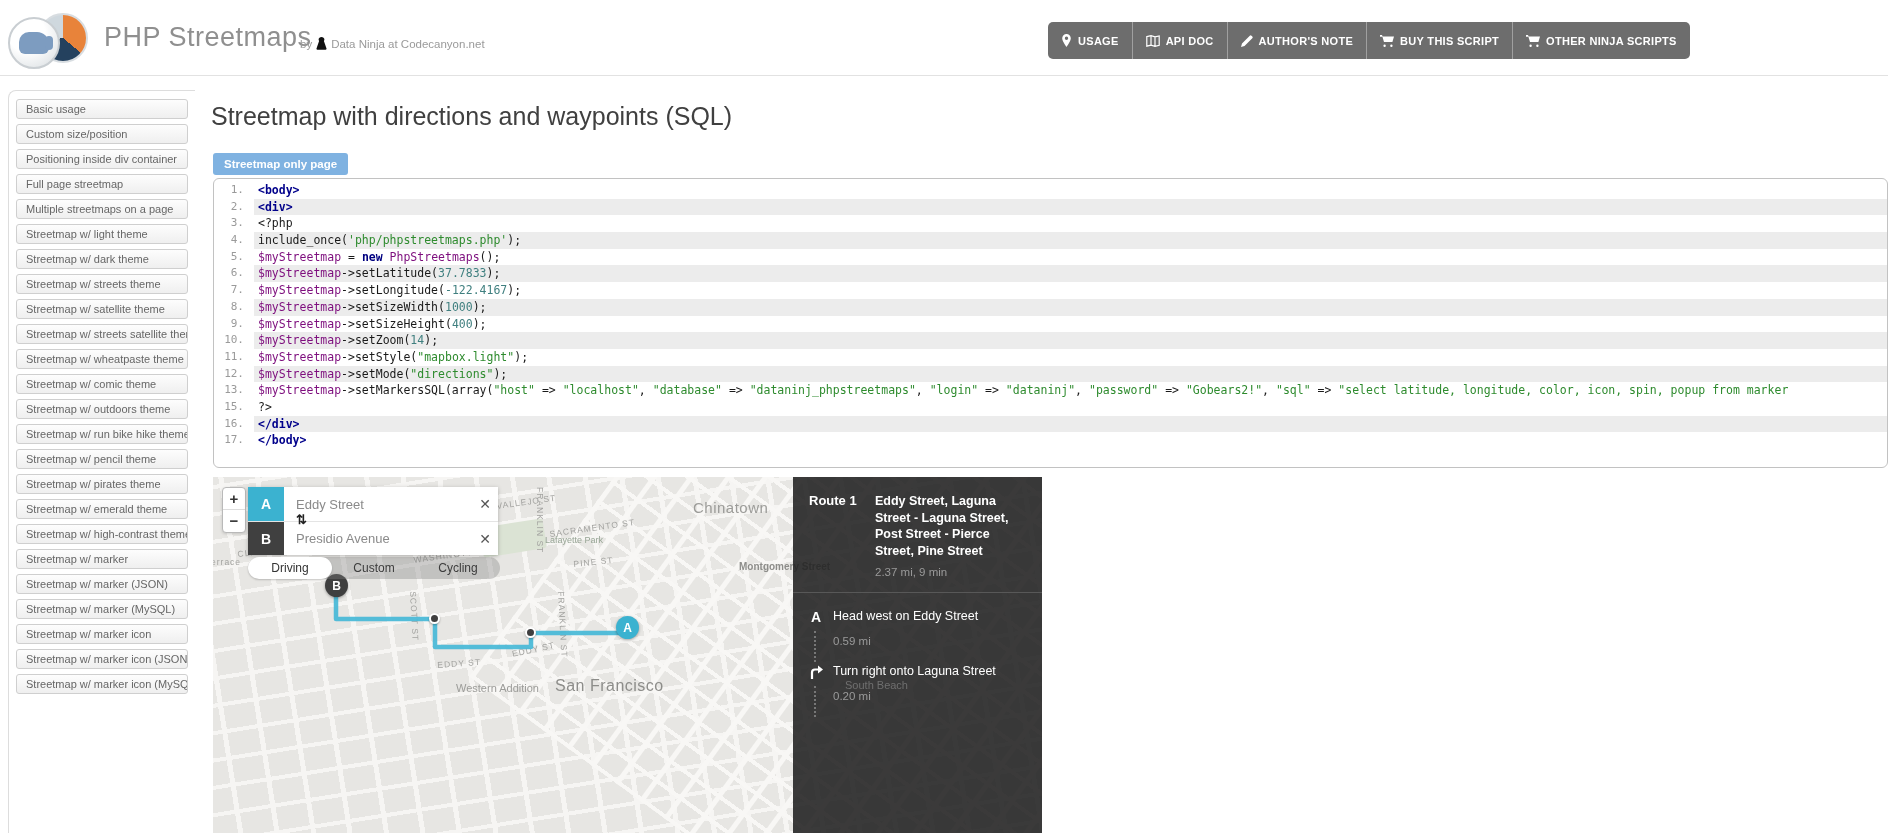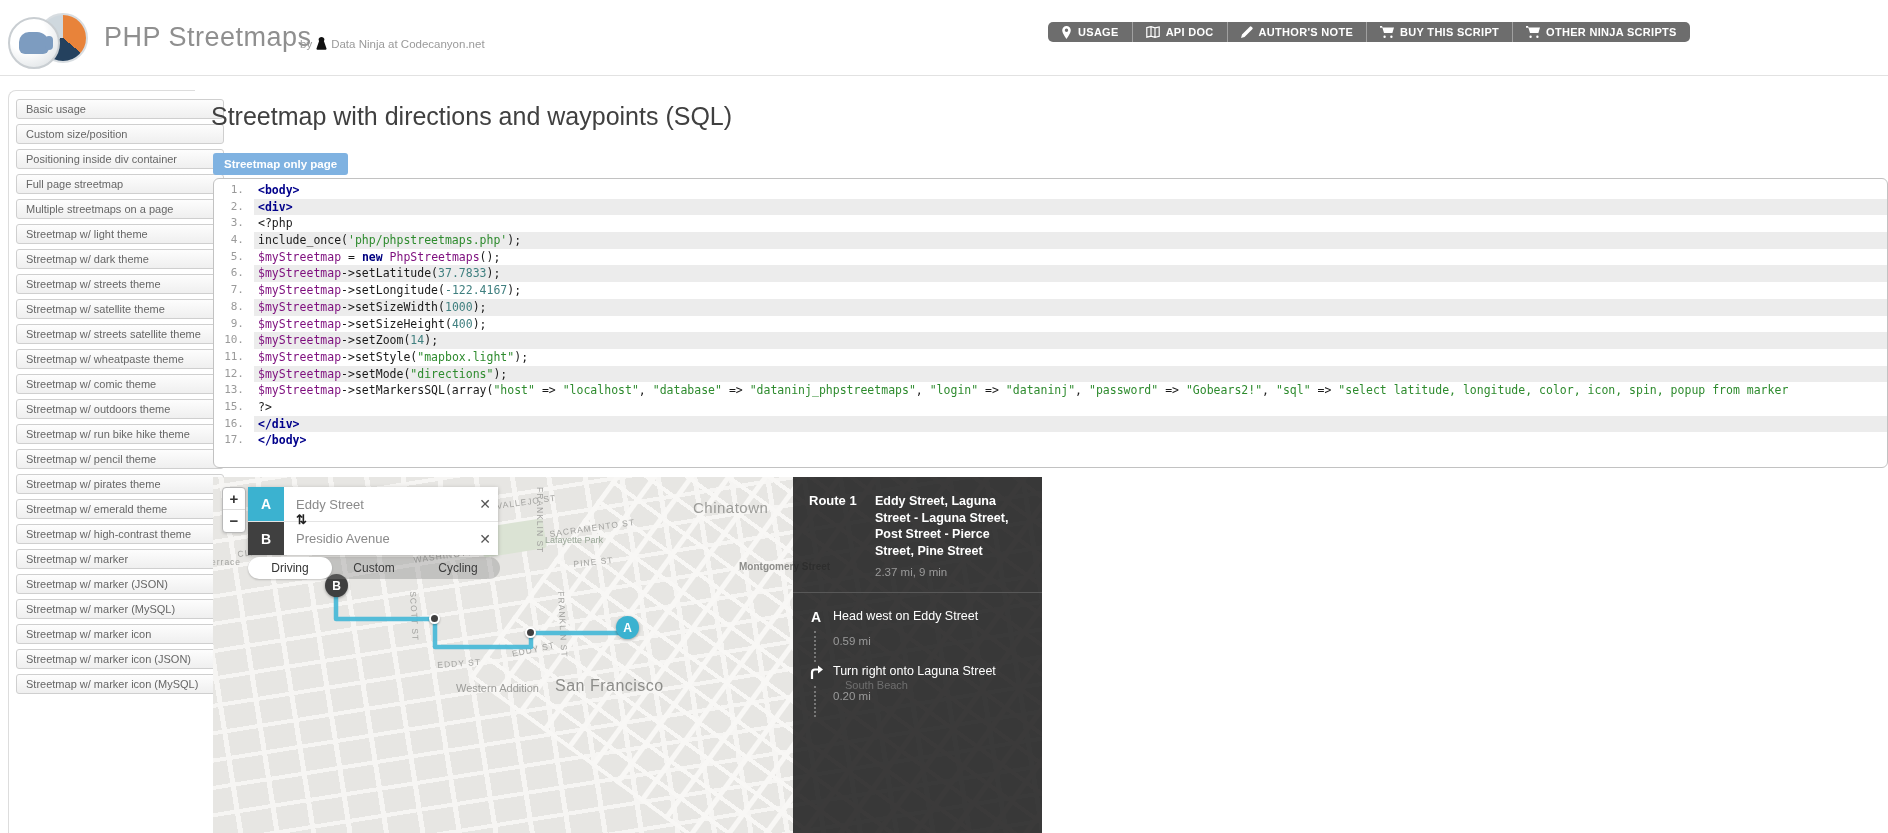--- a/index.html
+++ b/index.html
@@ -16,32 +16,32 @@
   .logo-circle-left { position:absolute; left:0; top:6px; width:52px; height:52px; border-radius:50%;
     background:radial-gradient(circle at 35% 30%, #ffffff 0 40%, #e7eaec 75%, #cfd4d8 100%);
     border:2px solid #c9ced2; display:flex; align-items:center; justify-content:center; }
   .elephant { width:30px; height:22px; background:#7d9cc0; border-radius:10px 12px 6px 6px;
     position:relative; }
   .elephant:before { content:""; position:absolute; right:-4px; top:4px; width:8px; height:14px;
     background:#7d9cc0; border-radius:4px; }
   .site-title { position:absolute; left:104px; top:22px; font-size:27px; color:#8f8f8f; letter-spacing:0.5px; }
   .byline { position:absolute; left:300px; top:37px; font-size:11.5px; color:#9a9a9a; display:flex; align-items:center; gap:4px; }
   .byline svg { display:block; }
-  .nav-group { position:absolute; left:1048px; top:22px; height:20px; display:flex;
+  .nav-group { position:absolute; left:1048px; top:22px; height:37px; display:flex;
     border-radius:5px; overflow:hidden; }
   .nav-btn { background:#6d6d6d; color:#fff; border:none; border-right:1px solid rgba(255,255,255,0.35);
     font-family:"Liberation Sans",sans-serif; font-size:11px; font-weight:bold; letter-spacing:0.3px;
     padding:0 13px; display:flex; align-items:center; gap:6px; cursor:pointer; white-space:nowrap; }
   .nav-btn:last-child { border-right:none; }
   .nav-btn svg { display:block; }
 
   
   .sidebar { position:absolute; left:8px; top:90px; width:187px; height:743px;
     border-left:1px solid #ddd; border-top:1px solid #ddd; border-radius:8px 0 0 0; padding:8px 0 0 7px; }
-  .side-btn { width:208px; height:20px; margin-bottom:5px; border:1px solid #cfcfcf; border-radius:3px;
+  .side-btn { width:172px; height:20px; margin-bottom:5px; border:1px solid #cfcfcf; border-radius:3px;
     background:linear-gradient(#fdfdfd,#efefef); color:#666; font-size:11px; line-height:18px;
     padding-left:9px; cursor:pointer; white-space:nowrap; overflow:hidden; }
 
   
   .page-title { position:absolute; left:211px; top:102px; font-size:25px; font-weight:300; color:#404040; }
   .open-btn { position:absolute; left:213px; top:153px; background:#7fb2e1; color:#fff; border:none;
     border-radius:3px; font-size:11.5px; font-weight:bold; padding:5px 11px; cursor:pointer;
     font-family:"Liberation Sans",sans-serif; }
 
   

